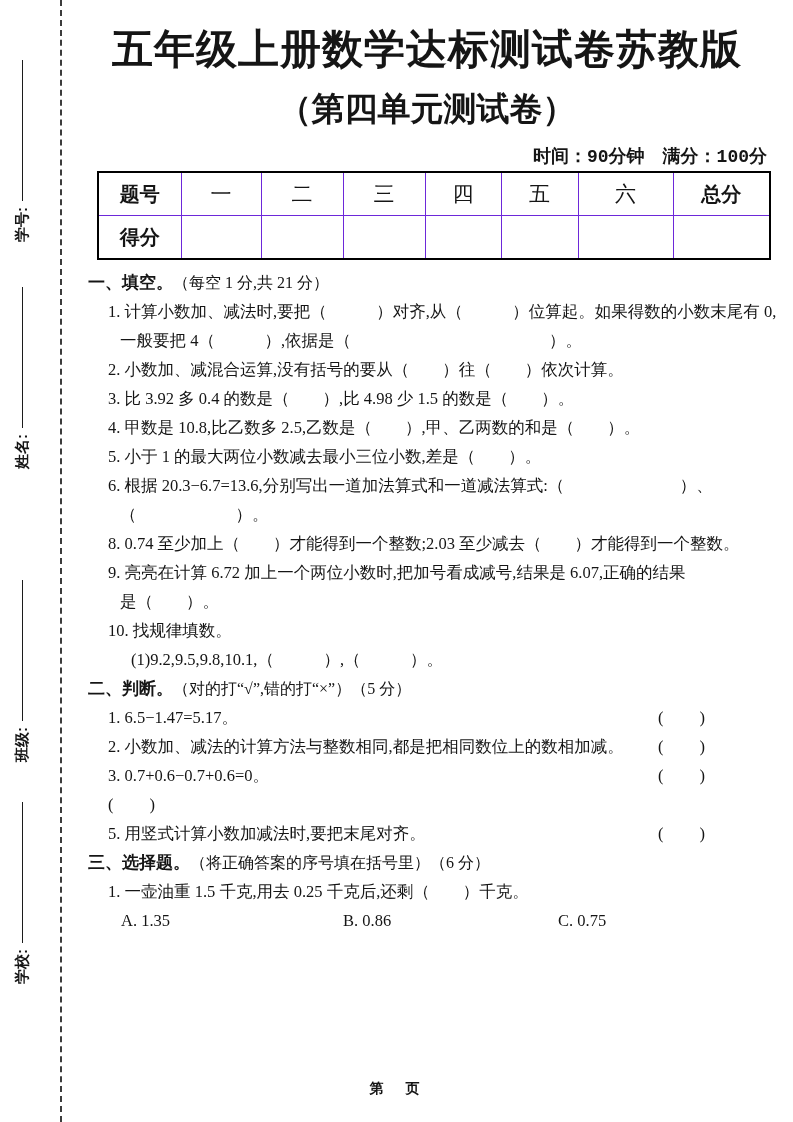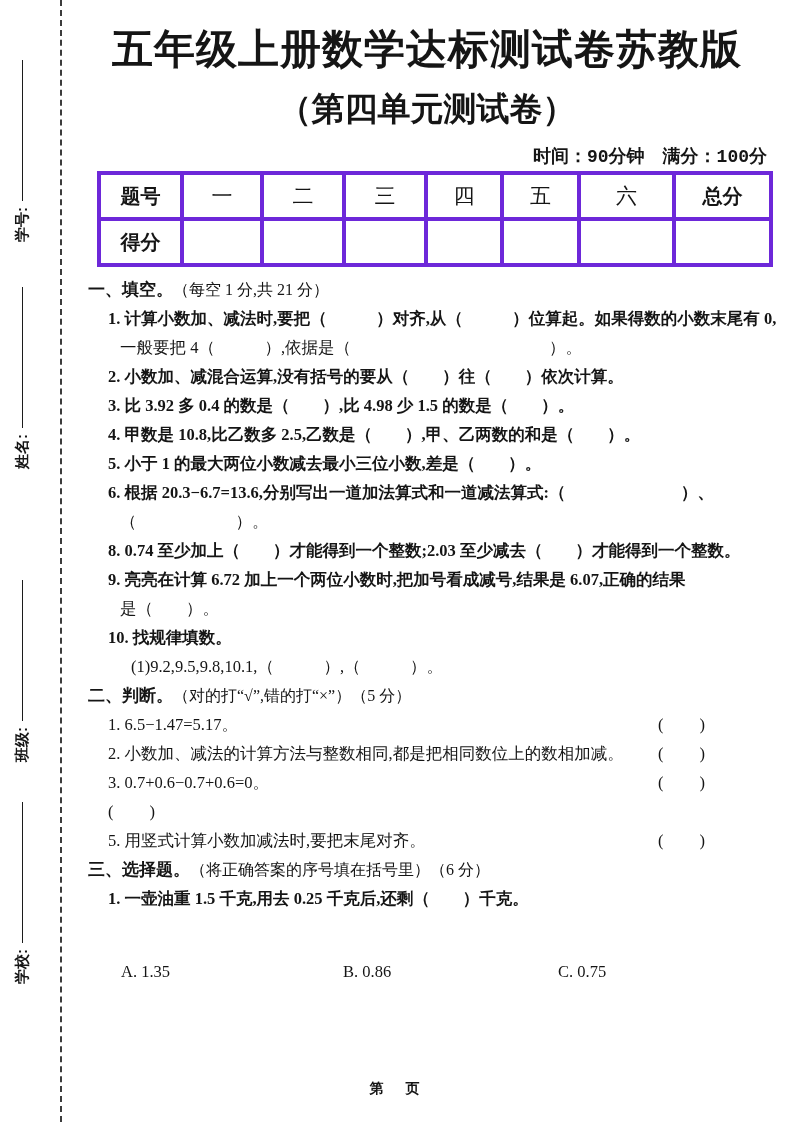--- a/index.html
+++ b/index.html
@@ -38,41 +38,41 @@
     font-family:Liberation Mono, monospace;
     font-weight:700; font-size:18px;
   }
   
   .score-table {
     margin-left:12px; width:672px;
     border-collapse:collapse; table-layout:fixed;
     border:2px solid #000;
   }
   .score-table td {
-    border:4px solid #6d28d9; height:40px; text-align:center;
+    border:1px solid #6d28d9; height:40px; text-align:center;
     font-size:21px; overflow:hidden;
   }
   .score-table td.hd {
     font-family:"Liberation Sans","DejaVu Sans",sans-serif;
     font-weight:700; font-size:20px;
   }
   
   .sections { margin:8px 0 0 3px; font-size:16.5px; }
   .line { height:29px; line-height:29px; white-space:nowrap; }
   .sec-title .t {
     font-family:"Liberation Sans","DejaVu Sans",sans-serif;
     font-weight:700; font-size:17px;
   }
   .sec-title .n { font-size:16px; }
-  .ind1 { padding-left:20px;font-weight:bold; }
+  .ind1 { padding-left:20px; }
   .ind2 { padding-left:32px; }
   .ind3 { padding-left:43px; }
   .judge { padding-left:20px; width:598px; display:flex; justify-content:space-between; }
   .judge .bracket { letter-spacing:1px; }
-  .options { padding-left:33px; display:flex;margin-top:44px; }
+  .options { padding-left:33px; display:flex; }
   .opt-a { width:222px; } .opt-b { width:215px; }
   
   .footer {
     position:absolute; left:0; right:0; bottom:24px; text-align:center;
     font-family:"Liberation Sans","DejaVu Sans",sans-serif;
     font-weight:700; font-size:14px; letter-spacing:4px;
   }
 </style>
 </head>
 <body>

